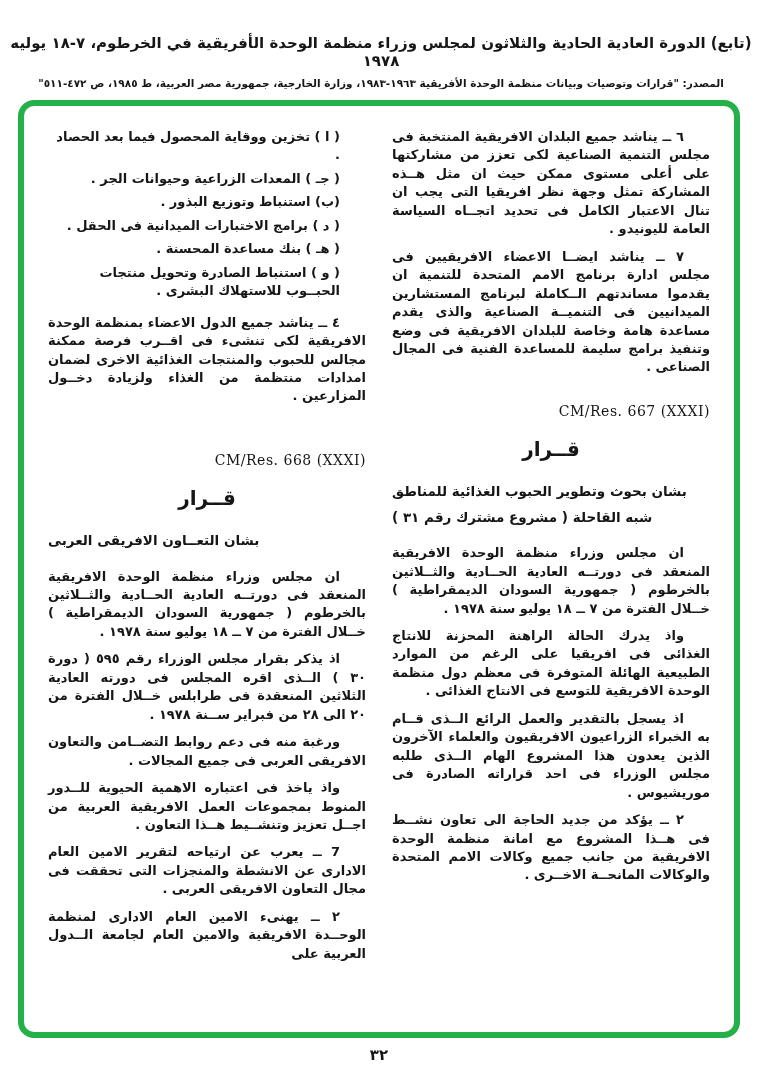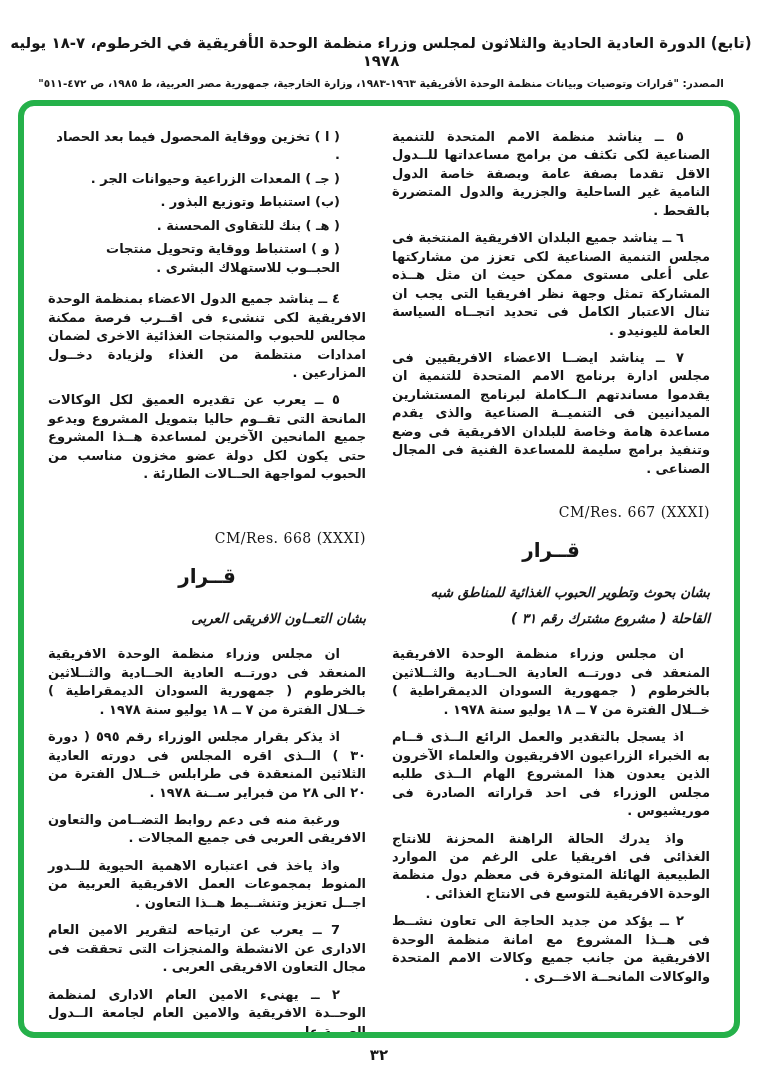--- a/index.html
+++ b/index.html
@@ -78,26 +78,25 @@
     margin: 26px 0 18px 0;
   }
   .ref.big-gap { margin-top: 46px; }
   .h-qarar {
     text-align: center;
     font-size: 20px;
     font-weight: bold;
     margin: 14px 0 18px 0;
   }
   .h-sub {
-    text-align: right;
+    text-align: left;
     font-size: 13.5px;
     font-weight: bold;
     line-height: 1.9;
     margin-bottom: 14px;
-    font-style: italic;
   }
   .spacer-sm { height: 8px; }
   
   .footer {
     position: absolute;
     bottom: 14px; left: 0; right: 0;
     text-align: center;
     font-size: 15px;
     font-weight: bold;
   }
@@ -109,42 +108,41 @@
 
   <div class="header">
     <div class="header-line1">(تابع) الدورة العادية الحادية والثلاثون لمجلس وزراء منظمة الوحدة الأفريقية في الخرطوم، ٧-١٨ يوليه ١٩٧٨</div>
     <div class="header-line2">المصدر: "قرارات وتوصيات وبيانات منظمة الوحدة الأفريقية ١٩٦٣-١٩٨٣، وزارة الخارجية، جمهورية مصر العربية، ط ١٩٨٥، ص ٤٧٢-٥١١"</div>
   </div>
 
   <div class="frame">
     <div class="columns">
 
       <div class="col">
-        <p class="p">٥ ــ يناشد منظمة الامم المتحدة للتنمية الصناعية لكى تكثف من برامج مساعداتها للــدول الاقل تقدما بصفة عامة وبصفة خاصة الدول النامية غير الساحلية والجزرية والدول المتضررة بالقحط .</p>
         <p class="p">٦ ــ يناشد جميع البلدان الافريقية المنتخبة فى مجلس التنمية الصناعية لكى تعزز من مشاركتها على أعلى مستوى ممكن حيث ان مثل هــذه المشاركة تمثل وجهة نظر افريقيا التى يجب ان تنال الاعتبار الكامل فى تحديد اتجــاه السياسة العامة لليونيدو .</p>
         <p class="p">٧ ــ يناشد ايضــا الاعضاء الافريقيين فى مجلس ادارة برنامج الامم المتحدة للتنمية ان يقدموا مساندتهم الــكاملة لبرنامج المستشارين الميدانيين فى التنميــة الصناعية والذى يقدم مساعدة هامة وخاصة للبلدان الافريقية فى وضع وتنفيذ برامج سليمة للمساعدة الفنية فى المجال الصناعى .</p>
         <p class="ref">CM/Res. 667 (XXXI)</p>
         <div class="h-qarar">قــرار</div>
         <div class="h-sub">بشان بحوث وتطوير الحبوب الغذائية للمناطق شبه القاحلة ( مشروع مشترك رقم ٣١ )</div>
         <p class="p">ان مجلس وزراء منظمة الوحدة الافريقية المنعقد فى دورتــه العادية الحــادية والثــلاثين بالخرطوم ( جمهورية السودان الديمقراطية ) خــلال الفترة من ٧ ــ ١٨ يوليو سنة ١٩٧٨ .</p>
+        <p class="p">واذ يدرك الحالة الراهنة المحزنة للانتاج الغذائى فى افريقيا على الرغم من الموارد الطبيعية الهائلة المتوفرة فى معظم دول منظمة الوحدة الافريقية للتوسع فى الانتاج الغذائى .</p>
         <p class="p">اذ يسجل بالتقدير والعمل الرائع الــذى قــام به الخبراء الزراعيون الافريقيون والعلماء الآخرون الذين يعدون هذا المشروع الهام الــذى طلبه مجلس الوزراء فى احد قراراته الصادرة فى موريشيوس .</p>
-        <p class="p">واذ يدرك الحالة الراهنة المحزنة للانتاج الغذائى فى افريقيا على الرغم من الموارد الطبيعية الهائلة المتوفرة فى معظم دول منظمة الوحدة الافريقية للتوسع فى الانتاج الغذائى .</p>
         <p class="p">٢ ــ يؤكد من جديد الحاجة الى تعاون نشــط فى هــذا المشروع مع امانة منظمة الوحدة الافريقية من جانب جميع وكالات الامم المتحدة والوكالات المانحــة الاخــرى .</p>
 
       </div>
 
       <div class="col">
         <p class="list-item">( ا ) تخزين ووقاية المحصول فيما بعد الحصاد .</p>
         <p class="list-item">( جـ ) المعدات الزراعية وحيوانات الجر .</p>
         <p class="list-item">(ب) استنباط وتوزيع البذور .</p>
-        <p class="list-item">( هـ ) بنك للتقاوى المحسنة .</p>
-        <p class="list-item">( و ) استنباط ووقاية وتحويل منتجات الحبــوب للاستهلاك البشرى .</p>
+        <p class="list-item">( د ) برامج الاختبارات الميدانية فى الحقل .</p>
+        <p class="list-item">( هـ ) بنك مساعدة المحسنة .</p>
+        <p class="list-item">( و ) استنباط الصادرة وتحويل منتجات الحبــوب للاستهلاك البشرى .</p>
         <div class="spacer-sm"></div>
         <p class="p">٤ ــ يناشد جميع الدول الاعضاء بمنظمة الوحدة الافريقية لكى تنشىء فى اقــرب فرصة ممكنة مجالس للحبوب والمنتجات الغذائية الاخرى لضمان امدادات منتظمة من الغذاء ولزيادة دخــول المزارعين .</p>
-        <p class="p">٥ ــ يعرب عن تقديره العميق لكل الوكالات المانحة التى تقــوم حاليا بتمويل المشروع ويدعو جميع المانحين الآخرين لمساعدة هــذا المشروع حتى يكون لكل دولة عضو مخزون مناسب من الحبوب لمواجهة الحــالات الطارئة .</p>
         <p class="ref big-gap">CM/Res. 668 (XXXI)</p>
         <div class="h-qarar">قــرار</div>
         <div class="h-sub">بشان التعــاون الافريقى العربى</div>
         <p class="p">ان مجلس وزراء منظمة الوحدة الافريقية المنعقد فى دورتــه العادية الحــادية والثــلاثين بالخرطوم ( جمهورية السودان الديمقراطية ) خــلال الفترة من ٧ ــ ١٨ يوليو سنة ١٩٧٨ .</p>
         <p class="p">اذ يذكر بقرار مجلس الوزراء رقم ٥٩٥ ( دورة ٣٠ ) الــذى اقره المجلس فى دورته العادية الثلاثين المنعقدة فى طرابلس خــلال الفترة من ٢٠ الى ٢٨ من فبراير ســنة ١٩٧٨ .</p>
         <p class="p">ورغبة منه فى دعم روابط التضــامن والتعاون الافريقى العربى فى جميع المجالات .</p>
         <p class="p">واذ ياخذ فى اعتباره الاهمية الحيوية للــدور المنوط بمجموعات العمل الافريقية العربية من اجــل تعزيز وتنشــيط هــذا التعاون .</p>
         <p class="p">7 ــ يعرب عن ارتياحه لتقرير الامين العام الادارى عن الانشطة والمنجزات التى تحققت فى مجال التعاون الافريقى العربى .</p>
         <p class="p">٢ ــ يهنىء الامين العام الادارى لمنظمة الوحــدة الافريقية والامين العام لجامعة الــدول العربية على</p>
       </div>

